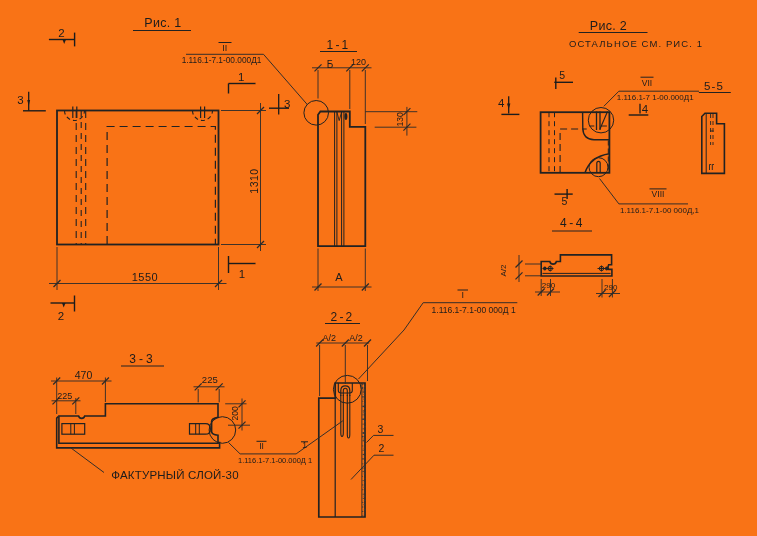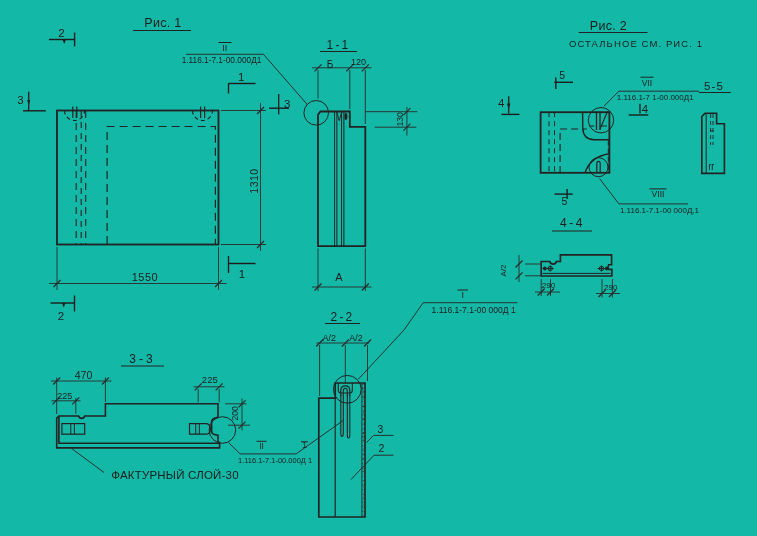--- a/index.html
+++ b/index.html
@@ -1,16 +1,16 @@
 <!DOCTYPE html>
 <html><head>
 <meta charset="utf-8">
 <style>
   html,body{margin:0;padding:0;background:#fbfbf9;}
-  #page{position:relative;width:757px;height:536px;background:#14b8a6;overflow:hidden;}
+  #page{position:relative;width:757px;height:536px;background:#f97316;overflow:hidden;}
   svg{position:absolute;left:0;top:0;}
   text{font-family:"Liberation Sans",sans-serif;fill:#1c1c1c;}
 </style>
 </head>
 <body>
 <div id="page">
 <svg width="757" height="536" viewBox="0 0 757 536">
 <g id="fig1" stroke="#222" fill="none">
 
   <rect x="57" y="110.5" width="161.5" height="134" stroke-width="1.8"></rect>

